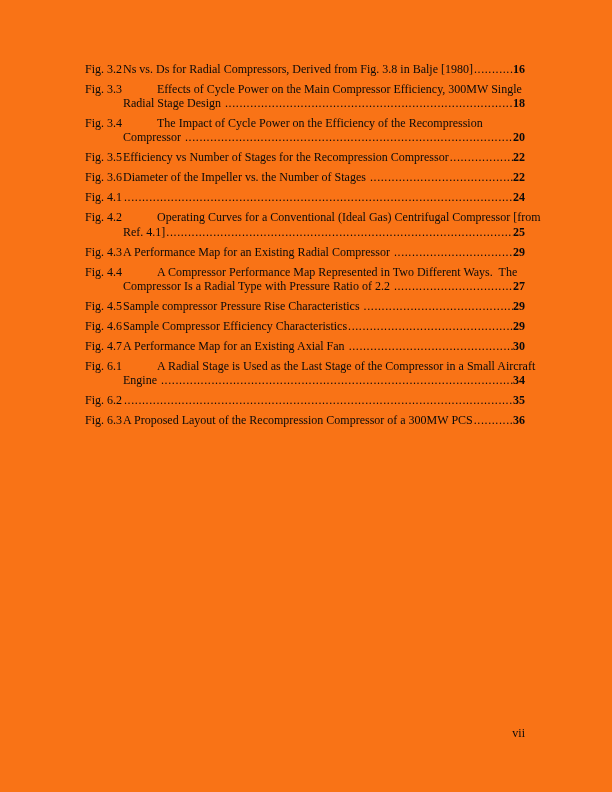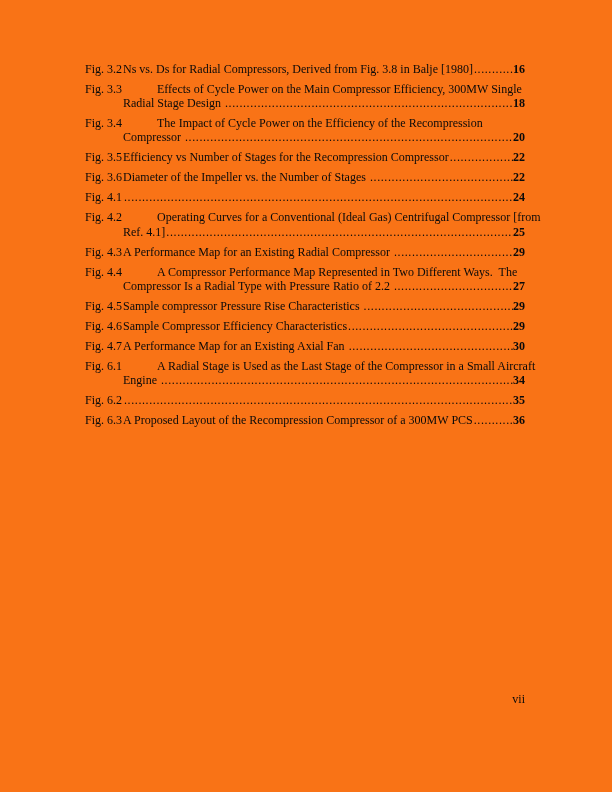--- a/index.html
+++ b/index.html
@@ -61,21 +61,21 @@
   .dots::after {
     content: "...................................................................................................................................................................................................................................................................................................................................................";
   }
   .page-ref {
     flex: 0 0 auto;
     white-space: pre;
     font-weight: bold;
   }
   .folio {
     position: absolute;
-    top: 692px;
+    top: 726px;
     right: 87px;
     font-size: 12px;
     line-height: 14.2px;
   }
 </style>
 </head>
 <body>
 
 <div class="page">
   <div class="lof-content">

